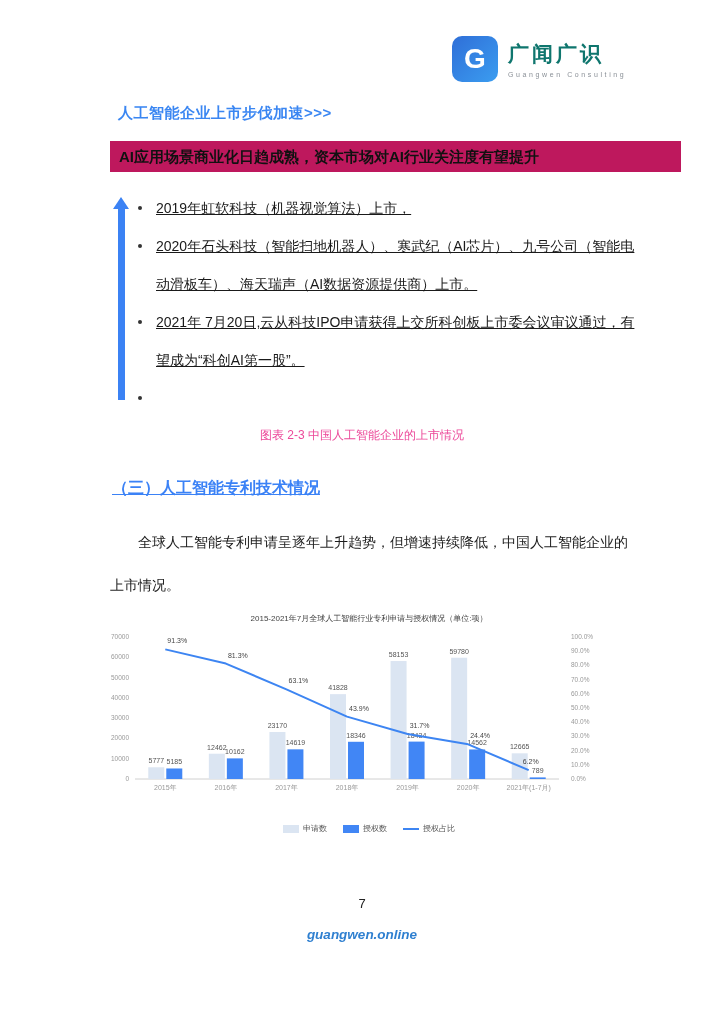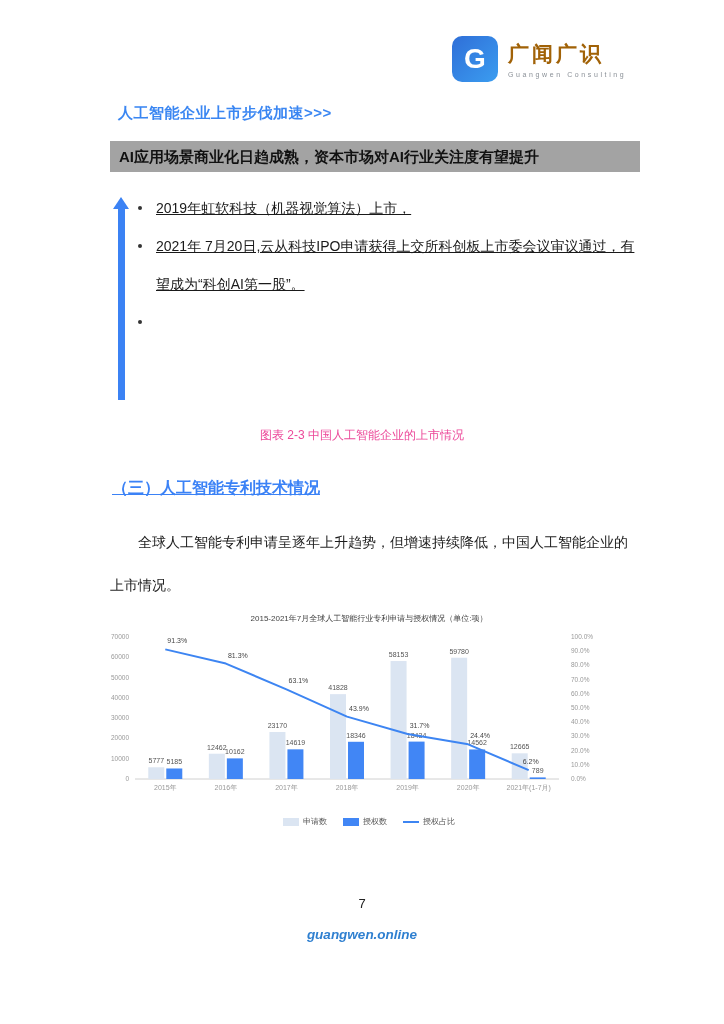--- a/index.html
+++ b/index.html
@@ -7,26 +7,26 @@
   body { font-family:"Liberation Sans","DejaVu Sans",sans-serif; }
   .page { position:relative; width:724px; height:1024px; background:#ffffff; overflow:hidden; }
 
   
   .logo { position:absolute; top:36px; left:452px; display:flex; align-items:center; gap:10px; }
   .logo-icon { width:46px; height:46px; border-radius:10px;
     background:linear-gradient(135deg,#2f6fd8 0%,#3b9df0 100%);
     display:flex; align-items:center; justify-content:center;
     color:#fff; font-weight:bold; font-size:28px; }
   .logo-text { display:flex; flex-direction:column; }
-  .logo-cn { font-size:21px; font-weight:bold; color:#a16207; letter-spacing:3px; white-space:nowrap; }
+  .logo-cn { font-size:21px; font-weight:bold; color:#0f766e; letter-spacing:3px; white-space:nowrap; }
   .logo-en { font-size:7px; color:#8a9097; letter-spacing:2.6px; margin-top:3px; white-space:nowrap; }
 
   .blue-heading { position:absolute; top:104px; left:118px; font-size:15px; font-weight:bold;
     color:#3a86f2; letter-spacing:0.5px; }
-  .highlight { position:absolute; top:141px; left:110px; width:530px; background:#a3a3a3;
+  .highlight { position:absolute; top:141px; left:110px; width:571px; background:#be185d;
     font-size:15px; font-weight:600; color:#111; padding:5px 9px; line-height:21px; }
 
   
   .timeline { position:absolute; top:197px; left:112px; width:18px; height:203px; }
   .arrow-head { width:0; height:0; margin:0 auto;
     border-left:8px solid transparent; border-right:8px solid transparent;
     border-bottom:12px solid #3b82f4; }
   .arrow-body { width:7px; height:191px; margin:0 auto; background:#3b82f4; }
 
   ul.bullets { position:absolute; top:189px; left:132px; width:508px; list-style:none;
@@ -38,21 +38,21 @@
   .figure-caption { position:absolute; top:427px; left:0; width:100%; text-align:center;
     font-size:12px; color:#ec4899; }
   .sub-heading { position:absolute; top:478px; left:112px; font-size:16px; font-weight:bold; color:#3b82f6;text-decoration:underline; }
   .paragraph { position:absolute; top:521px; left:110px; width:530px; font-size:14px;
     line-height:43px; color:#1d1d1d; text-indent:2em; }
 
   
   .chart { position:absolute; top:613px; left:95px; width:548px; }
   .chart-title { text-align:center; font-size:8px; color:#444; margin-bottom:3px; }
   .chart-legend { display:flex; justify-content:center; align-items:center; gap:16px;
-    font-size:8px; color:#555; margin-top:9px; }
+    font-size:8px; color:#555; margin-top:16px; }
   .legend-item { display:flex; align-items:center; gap:4px; }
   .legend-swatch { width:16px; height:8px; }
   .legend-line { width:16px; height:2px; }
 
   .page-number { position:absolute; top:896px; left:0; width:100%; text-align:center;
     font-size:13px; color:#222; }
   .website { position:absolute; top:927px; left:0; width:100%; text-align:center;
     font-size:13.5px; font-weight:bold; font-style:italic; color:#2e7fd0; }
 
   svg text { font-family:"Liberation Sans","DejaVu Sans",sans-serif; }
@@ -74,20 +74,21 @@
 
   <div class="highlight">AI应用场景商业化日趋成熟，资本市场对AI行业关注度有望提升</div>
 
   <div class="timeline">
     <div class="arrow-head"></div>
     <div class="arrow-body"></div>
   </div>
 
   <ul class="bullets">
     <li><span class="dot"></span><span>2019年虹软科技（机器视觉算法）上市，</span></li>
+    <li><span class="dot"></span><span>2020年石头科技（智能扫地机器人）、寒武纪（AI芯片）、九号公司（智能电动滑板车）、海天瑞声（AI数据资源提供商）上市。</span></li>
     <li><span class="dot"></span><span>2021年 7月20日,云从科技IPO申请获得上交所科创板上市委会议审议通过，有望成为“科创AI第一股”。</span></li>
     <li><span class="dot"></span></li>
   </ul>
 
   <div class="figure-caption">图表 2-3 中国人工智能企业的上市情况</div>
 
   <div class="sub-heading">（三）人工智能专利技术情况</div>
 
   <div class="paragraph">全球人工智能专利申请呈逐年上升趋势，但增速持续降低，中国人工智能企业的上市情况。</div>
 

